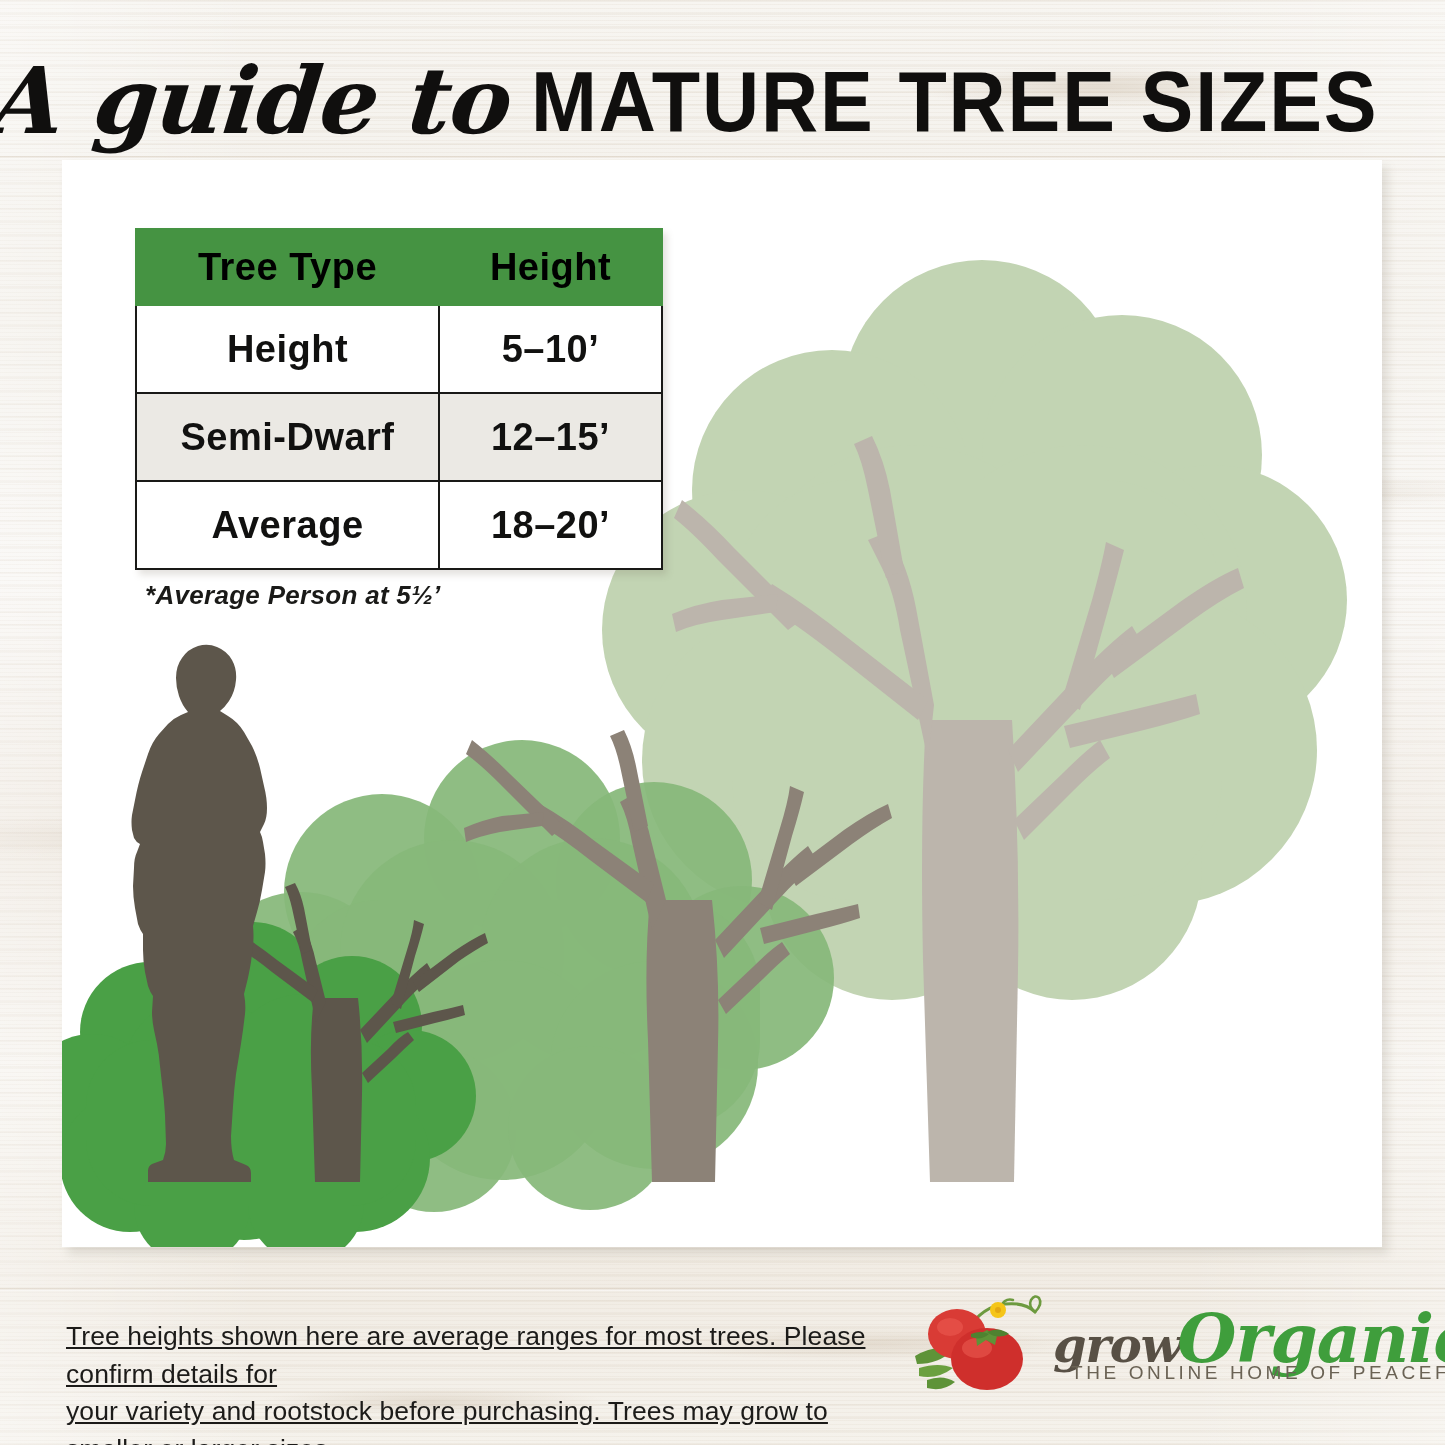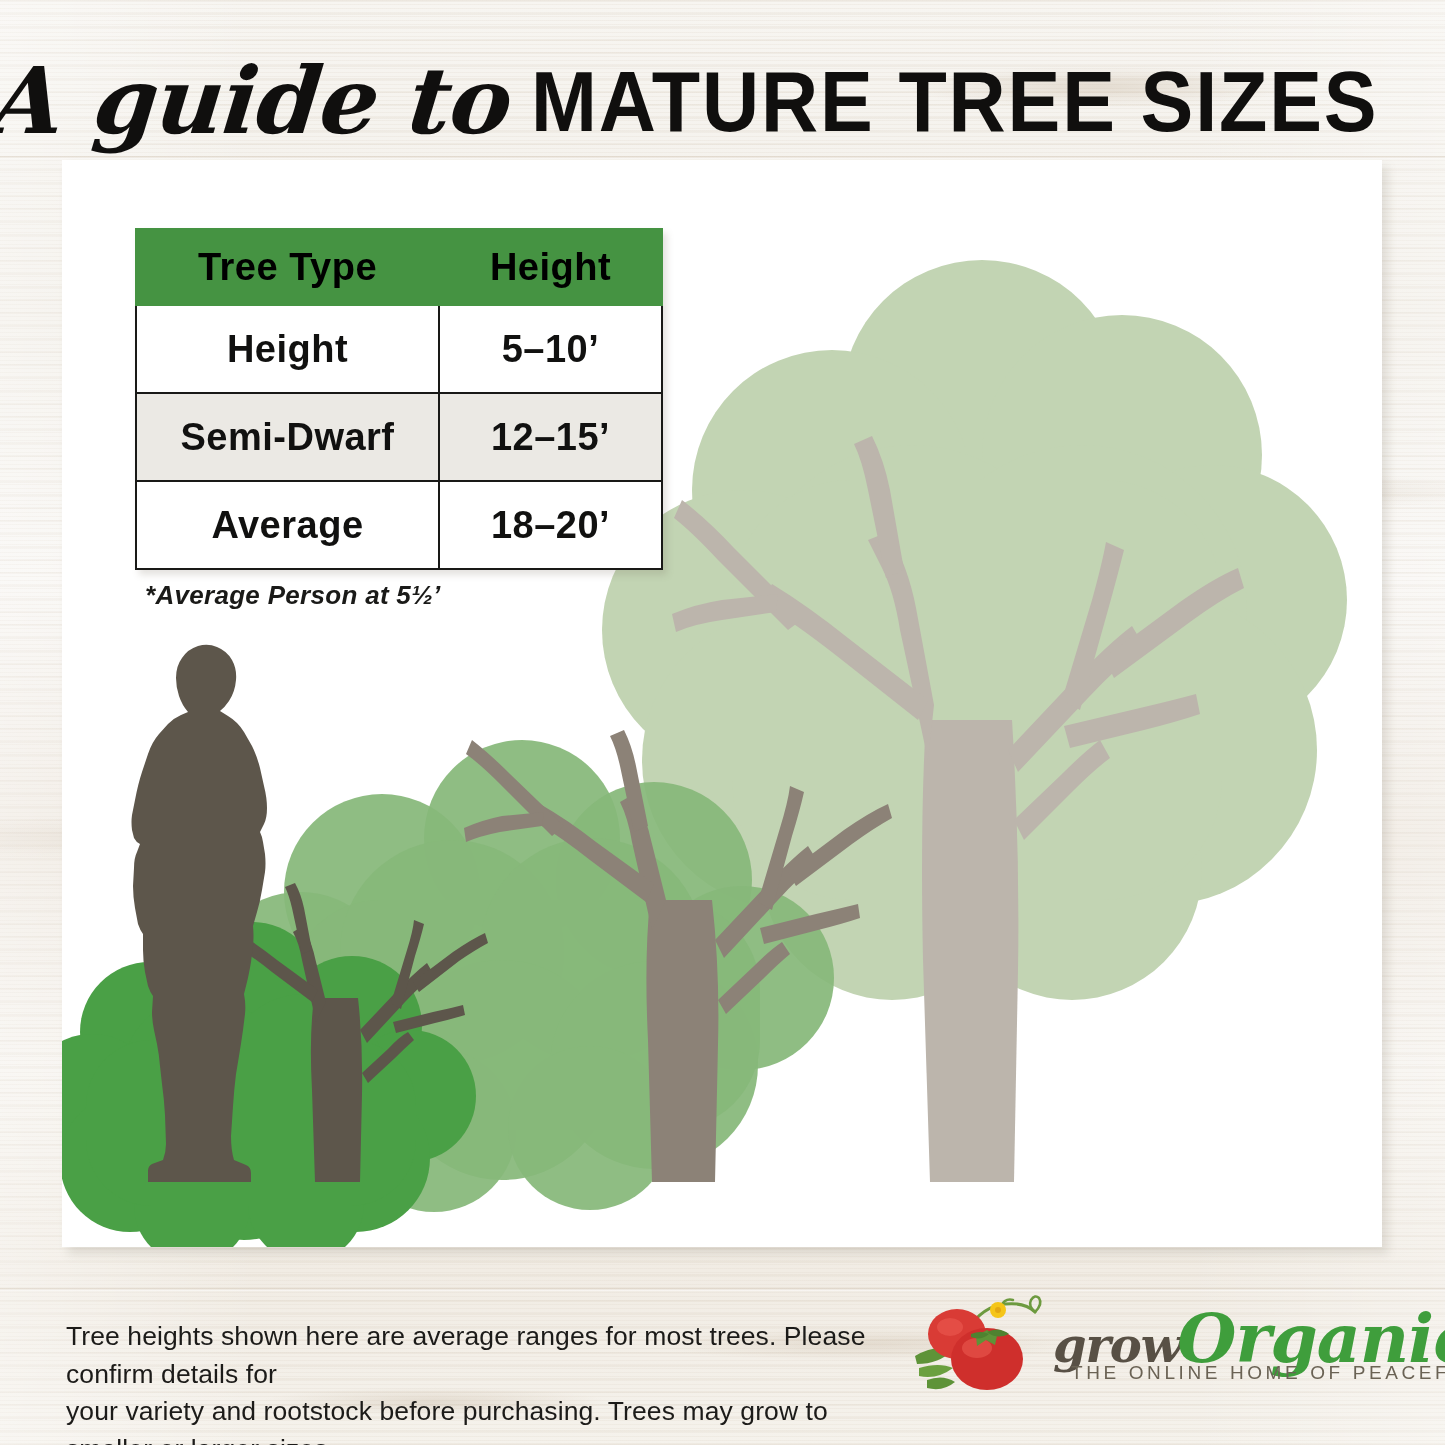--- a/index.html
+++ b/index.html
@@ -100,21 +100,21 @@
     font-weight:700;font-style:italic;font-size:26px;color:#1a1a18;
     letter-spacing:.3px;
   }
 
   
   .foot-text{
     position:absolute;left:66px;top:1318px;width:815px;z-index:6;
     font-family:"Liberation Sans Narrow","Liberation Sans", sans-serif;
     font-size:26.5px;line-height:1.42;color:#1c1b19;letter-spacing:.1px;
   }
-  .foot-text span{display:block;}
+  .foot-text span{display:block;text-decoration:underline;}
 
   
   .logo{position:absolute;left:905px;top:1290px;width:490px;height:120px;z-index:6;}
   .logo .tomatoes{position:absolute;left:0;top:4px;width:150px;height:110px;}
   .logo .wordmark{position:absolute;left:148px;top:8px;white-space:nowrap;}
   .logo .grow{
     font-family:"DejaVu Serif", serif;font-style:italic;font-weight:700;
     font-size:48px;color:#585045;letter-spacing:-1px;
   }
   .logo .organic{

